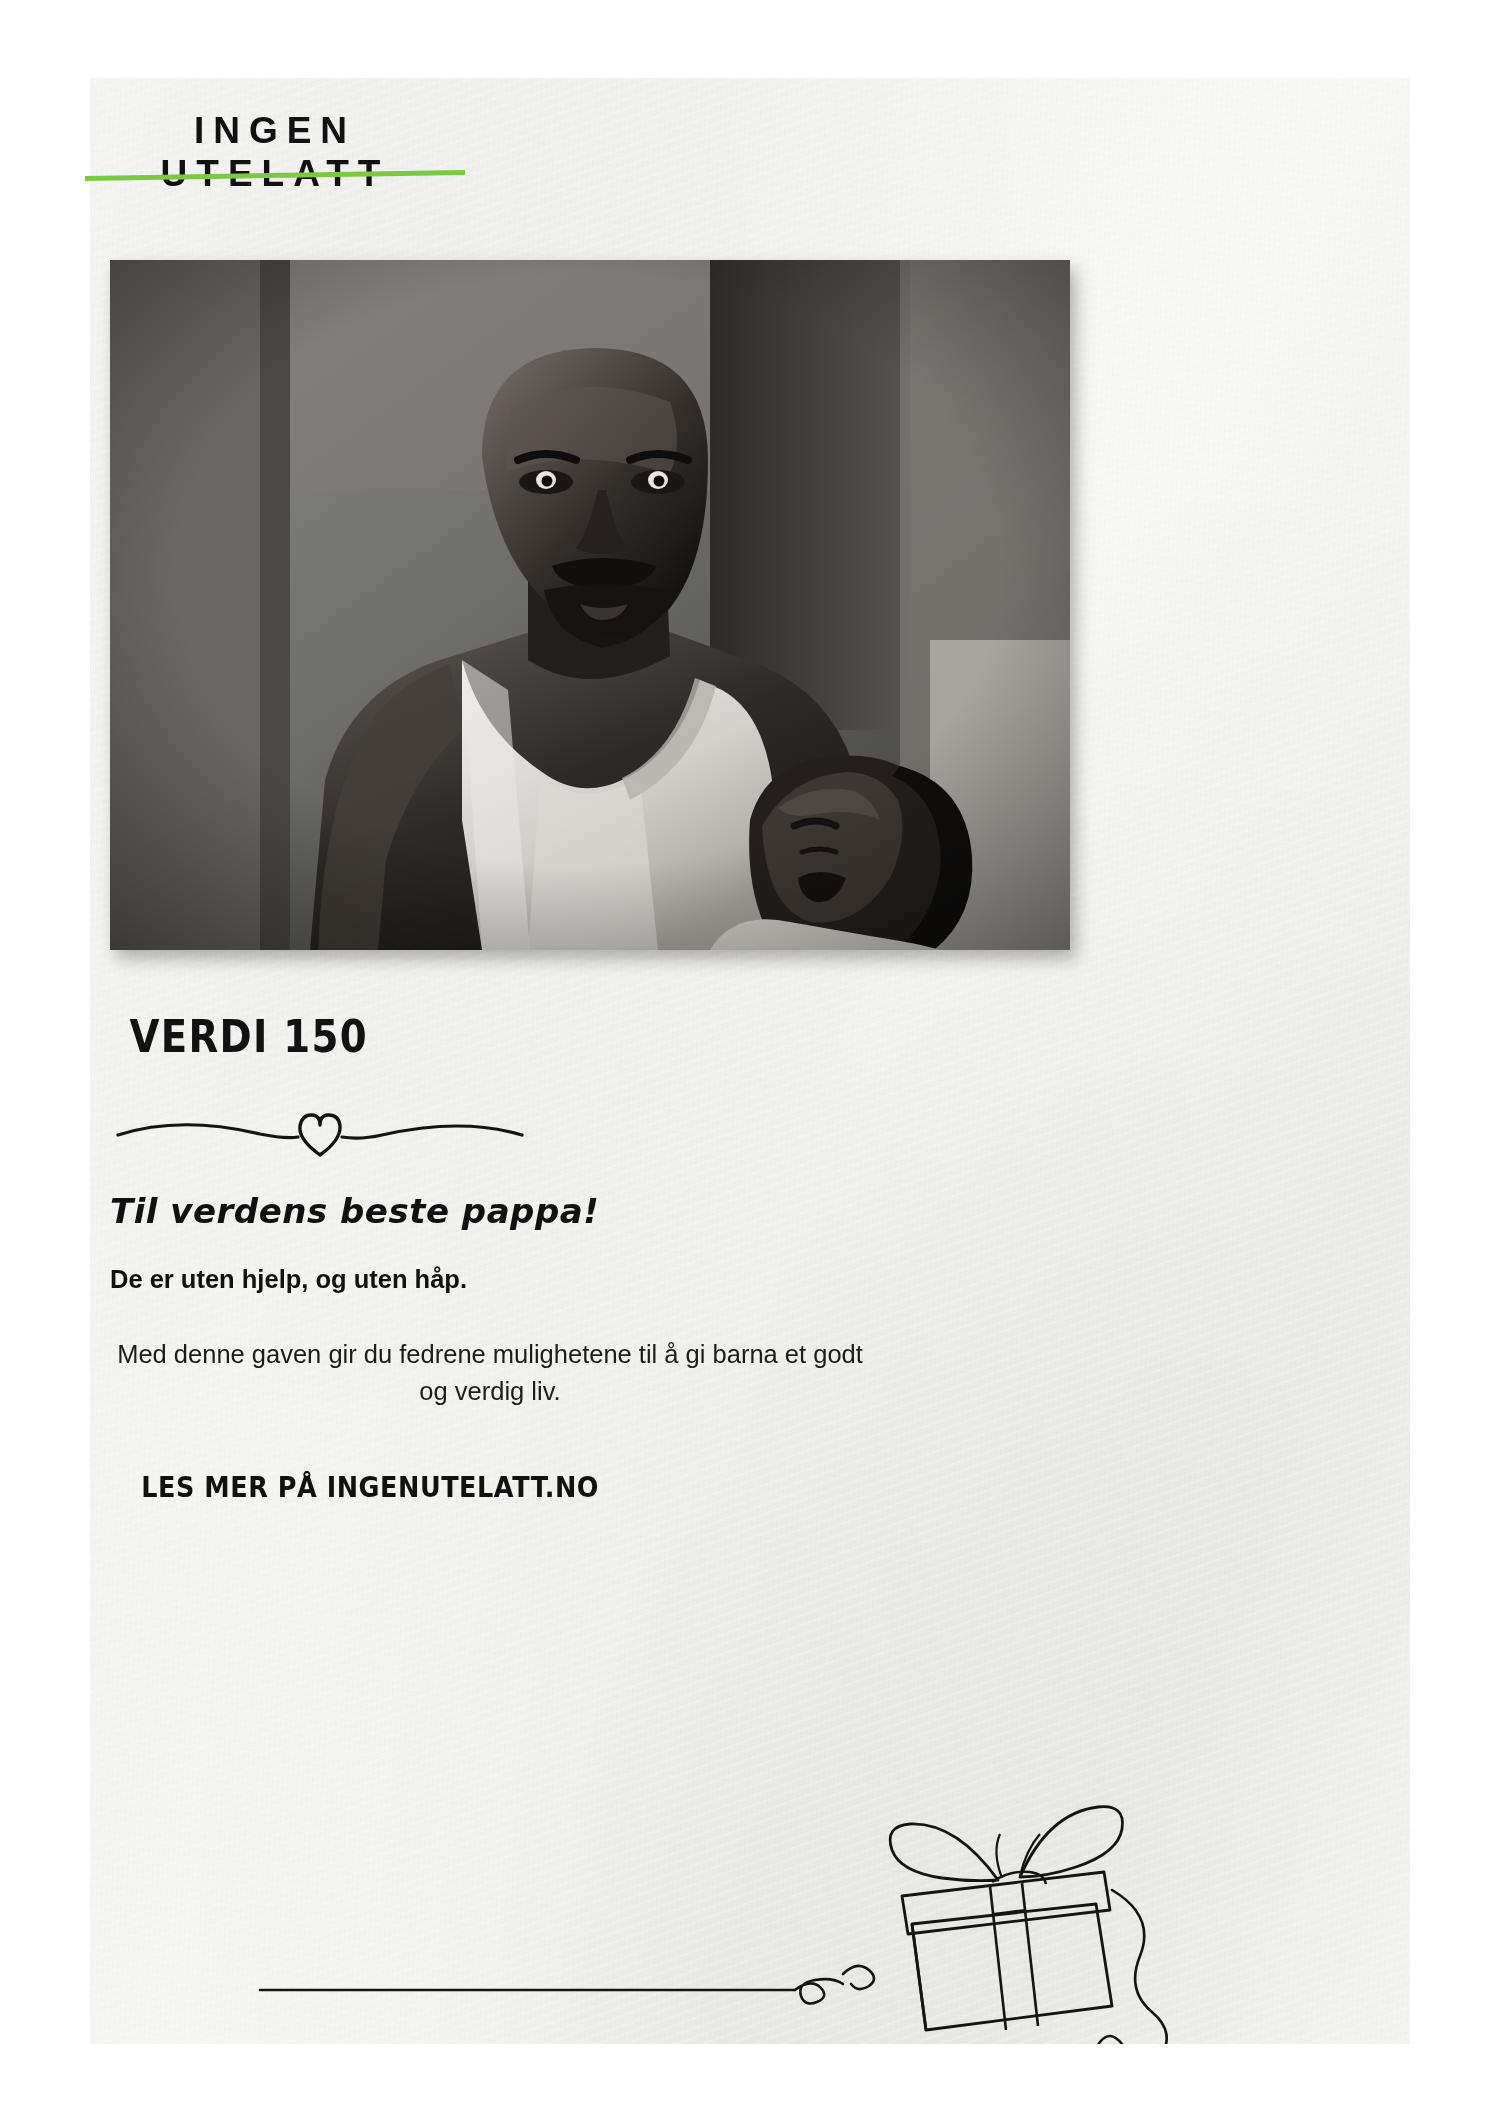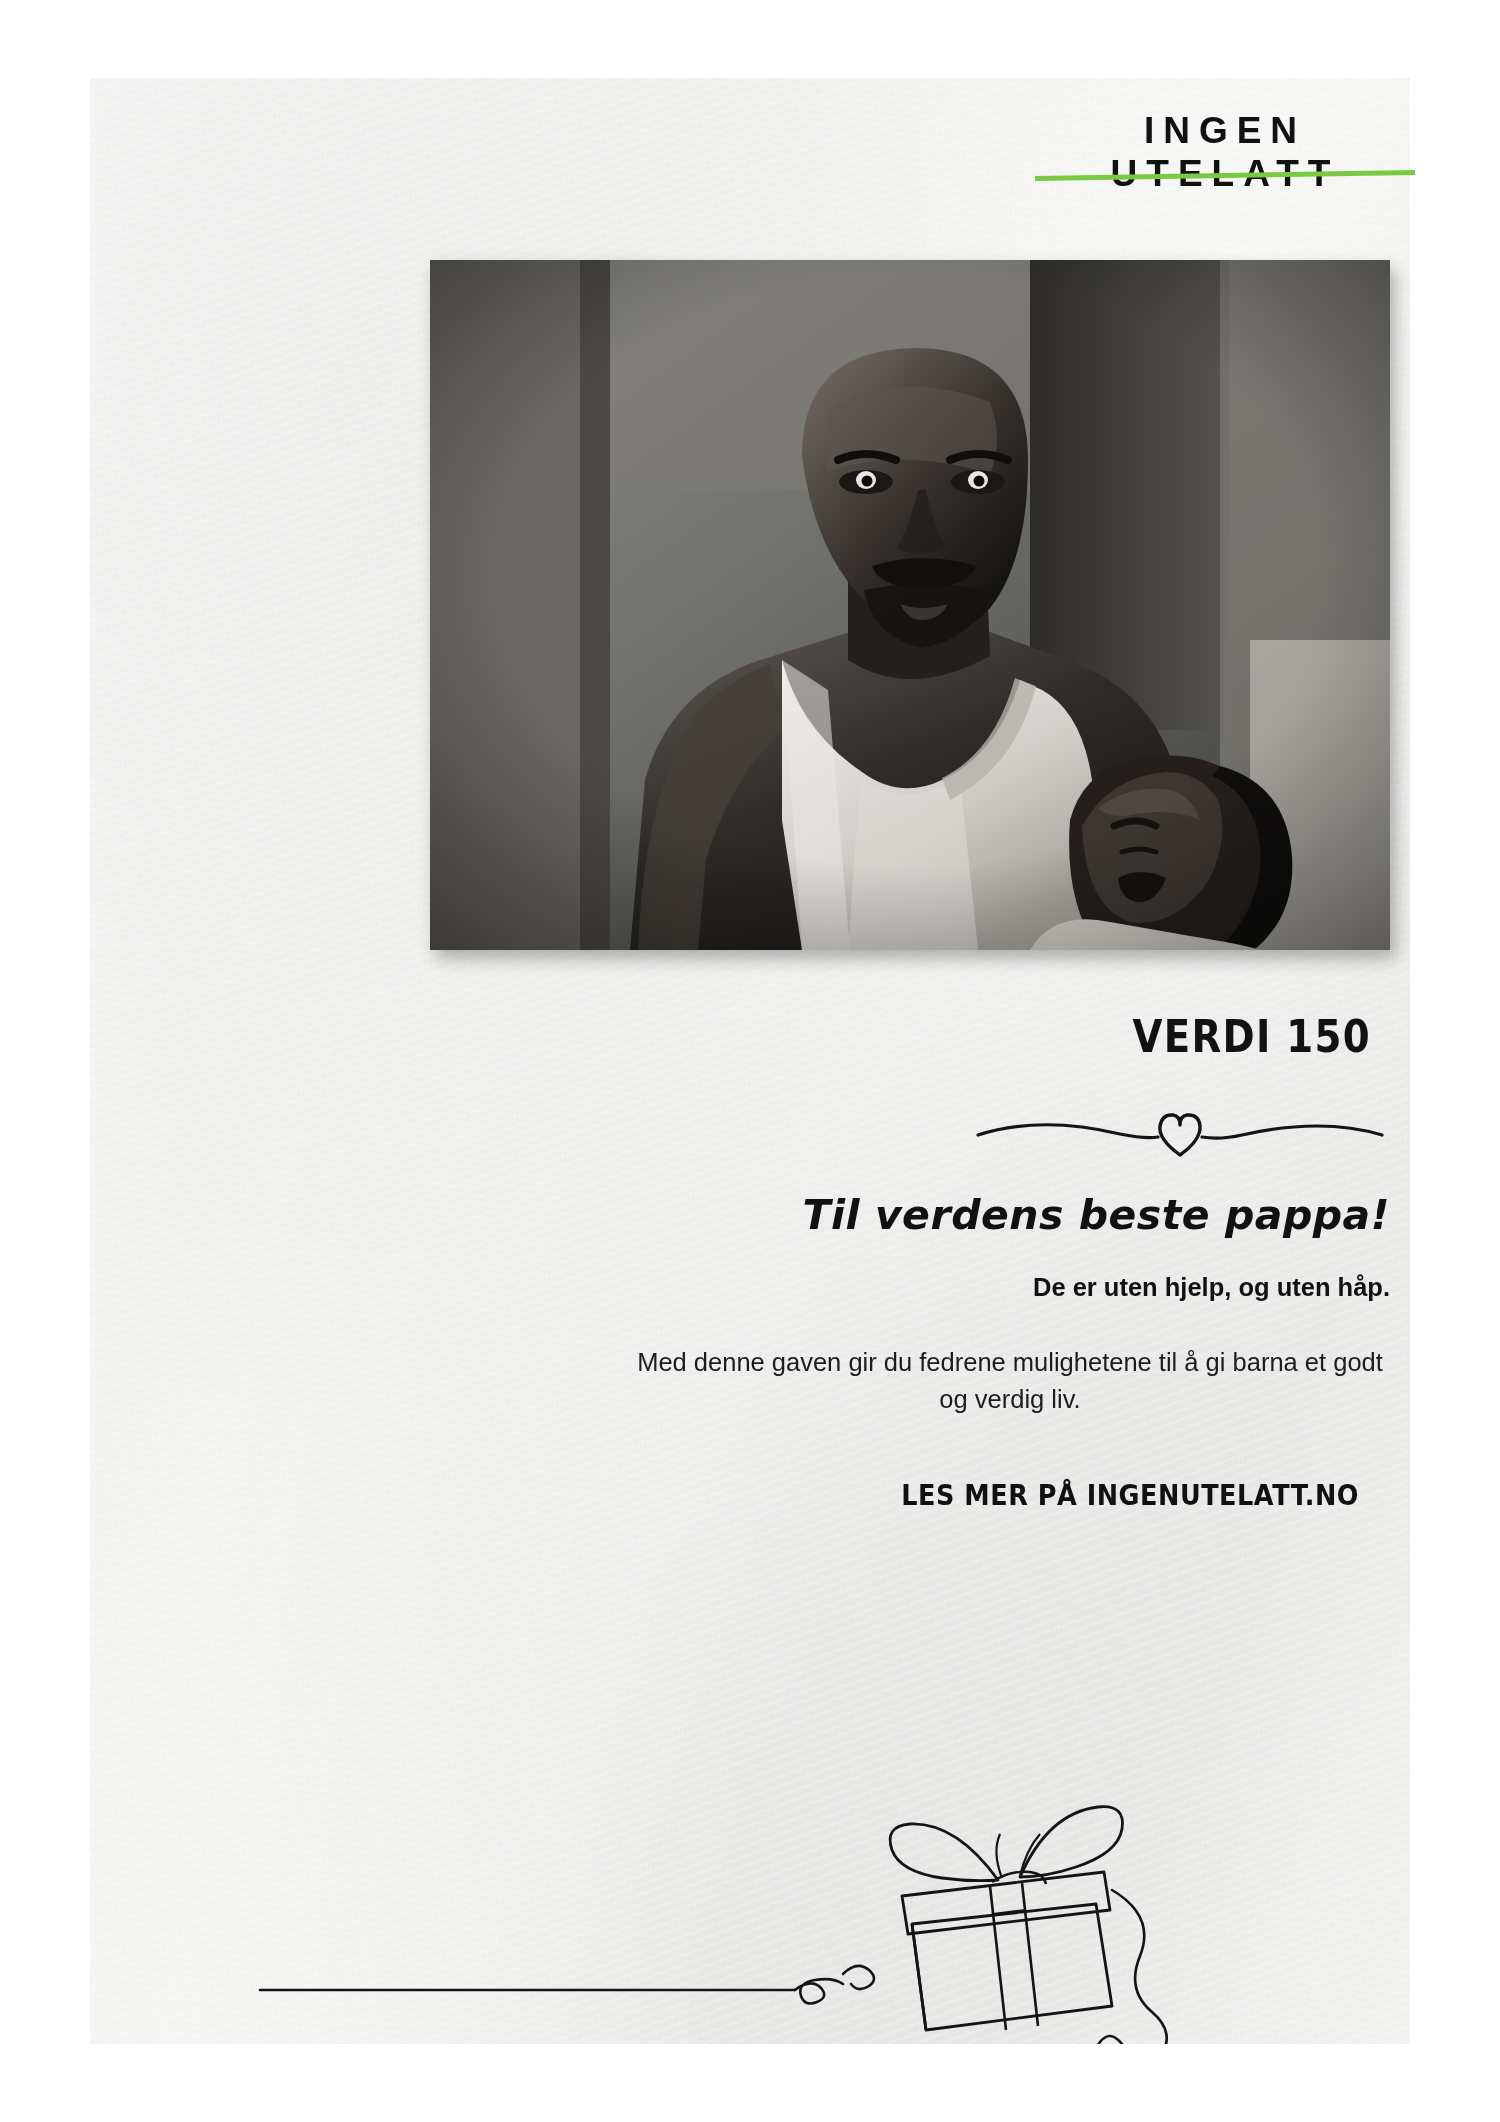--- a/index.html
+++ b/index.html
@@ -44,21 +44,21 @@
     pointer-events: none;
   }
 
   .content {
     position: relative;
     z-index: 3;
     width: 1500px;
     padding: 0 110px;
     display: flex;
     flex-direction: column;
-    align-items: flex-end;
+    align-items: flex-start;
   }
 
   
   .logo {
     margin-top: 112px;
     position: relative;
     text-align: center;
     width: 330px;
   }
   .logo-line1 {
@@ -122,21 +122,21 @@
     height: 70px;
   }
   .divider svg { display: block; width: 100%; height: 100%; }
 
   
   .headline {
     margin-top: 22px;
     font-family: "DejaVu Sans", sans-serif;
     font-style: italic;
     font-weight: 700;
-    font-size: 41px;
+    font-size: 34px;
     color: #111111;
     text-align: center;
     letter-spacing: 0.5px;
   }
 
   .body-text {
     margin-top: 38px;
     width: 900px;
     text-align: center;
     font-family: "Liberation Sans", sans-serif;

